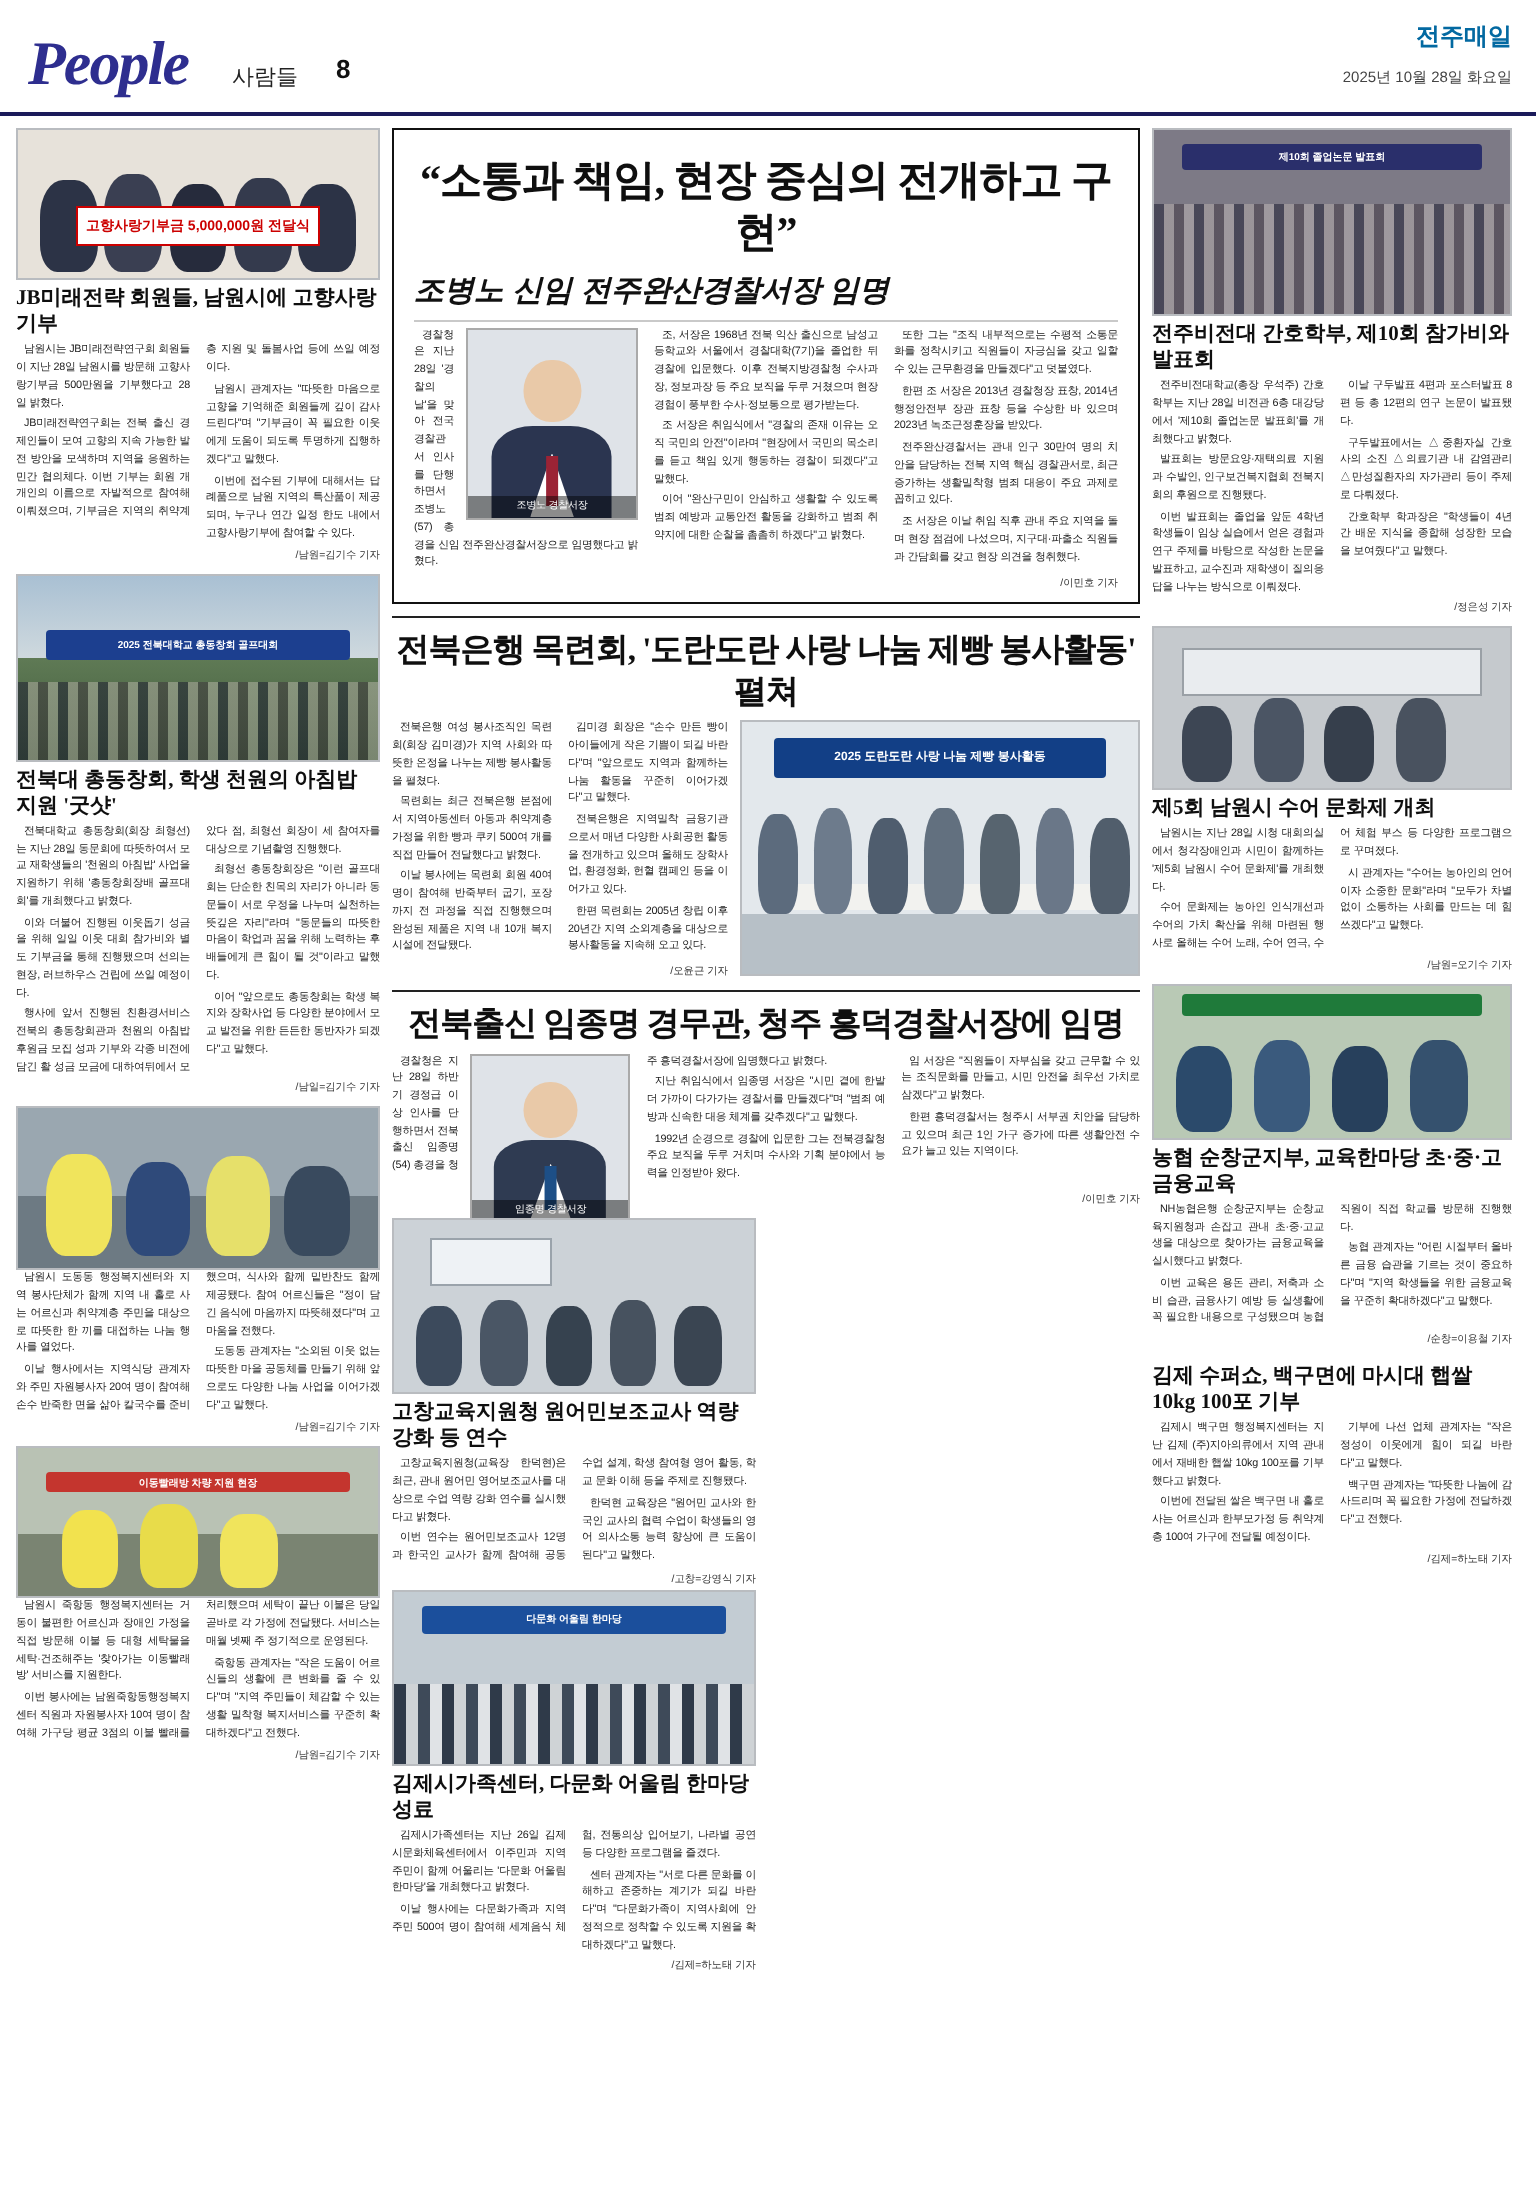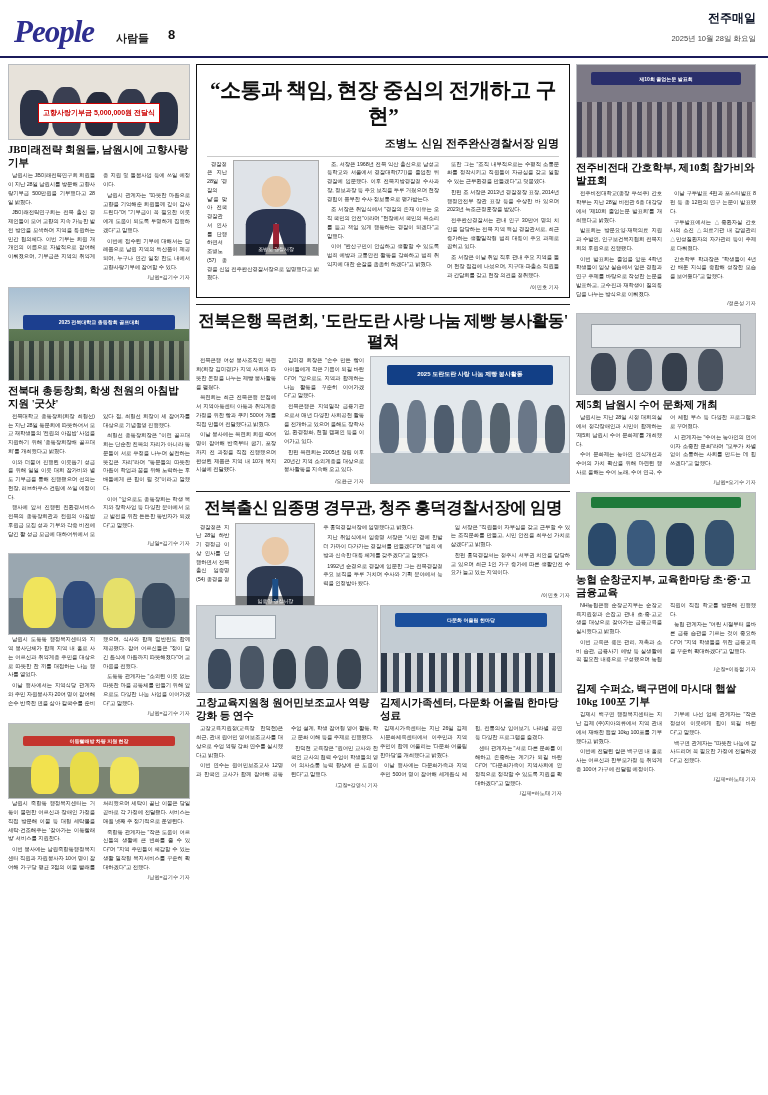--- a/index.html
+++ b/index.html
@@ -24,29 +24,29 @@
   }
   .mh-logo {
     position: absolute; left: 14px; top: 14px;
     font-family: "Liberation Serif", serif;
     font-size: 31px; font-weight: bold; font-style: italic;
     color: #2e2e8f;
     letter-spacing: -1px;
   }
   .mh-logo-sub {
     position: absolute; left: 116px; top: 31px;
-    font-size: 11px; font-weight: bold; color: #222;
+    font-size: 11px; font-weight: normal; color: #222;
   }
   .mh-page {
     position: absolute; left: 168px; top: 27px;
     font-size: 13px; font-weight: bold; color: #111;
   }
   .mh-right-title {
     position: absolute; right: 12px; top: 10px;
-    font-size: 12px; font-weight: bold; color: #0f172a; margin-left: 21px;
+    font-size: 12px; font-weight: bold; color: #0369a1; margin-left: 21px;
   }
   .mh-right-date {
     position: absolute; right: 12px; top: 34px;
     font-size: 7.5px; color: #444;
   }
 
   
   .content {
     padding: 6px 8px 0 8px;
     display: flex;
@@ -95,22 +95,22 @@
   .headline {
     font-family: "Liberation Serif", serif;
     font-weight: bold;
     color: #0f0f0f;
     line-height: 1.25;
   }
   .h-sm { font-size: 10.5px; margin: 3px 0 2px; }
   .h-lg { font-size: 21px; text-align: center; margin: 4px 0 6px; letter-spacing: -.5px;}
   .h-xl { font-size: 16.5px; text-align: center; margin: 3px 0 4px; letter-spacing: -.5px;}
   .subhead {
-    font-size: 11px; font-weight: bold; text-align: right;
-    color: #111; margin-bottom: 5px;
+    font-size: 15px; font-weight: bold; text-align: left;
+    color: #111; margin-bottom: 5px; font-style: italic;
   }
   .body {
     font-size: 5.4px;
     line-height: 1.62;
     color: #1a1a1a;
     text-align: justify;
     letter-spacing: -0.1px;
     column-gap: 8px;
   }
   .body p { margin: 0 0 2px; text-indent: 4px;}
@@ -323,21 +323,21 @@
           </div>
           <p>경찰청은 지난 28일 하반기 경정급 이상 인사를 단행하면서 전북 출신 임종명(54) 총경을 청주 흥덕경찰서장에 임명했다고 밝혔다.</p>
           <p>지난 취임식에서 임종명 서장은 "시민 곁에 한발 더 가까이 다가가는 경찰서를 만들겠다"며 "범죄 예방과 신속한 대응 체계를 갖추겠다"고 말했다.</p>
           <p>1992년 순경으로 경찰에 입문한 그는 전북경찰청 주요 보직을 두루 거치며 수사와 기획 분야에서 능력을 인정받아 왔다.</p>
           <p>임 서장은 "직원들이 자부심을 갖고 근무할 수 있는 조직문화를 만들고, 시민 안전을 최우선 가치로 삼겠다"고 밝혔다.</p>
           <p>한편 흥덕경찰서는 청주시 서부권 치안을 담당하고 있으며 최근 1인 가구 증가에 따른 생활안전 수요가 늘고 있는 지역이다.</p>
         </div>
         <div class="byline">/이민호 기자</div>
       </div>
 
-      <div style="display:flex;gap:2px;">
+      <div style="display:flex;gap:2px;flex-direction:column;">
         <div style="width:182px;">
           <div class="photo" style="height:88px;background:#b6bdc4;">
             <div class="sky" style="background:#ccd2d7;height:100%;"></div>
             <div style="position:absolute;left:10%;top:10%;width:34%;height:28%;background:#eef2f5;border:1px solid #9aa3ab;"></div>
             <div class="person" style="left:6%;bottom:4%;width:13%;height:46%;background:#3c4a5c;"></div>
             <div class="person" style="left:24%;bottom:4%;width:13%;height:50%;background:#4a5665;"></div>
             <div class="person" style="left:42%;bottom:4%;width:13%;height:46%;background:#36424f;"></div>
             <div class="person" style="left:60%;bottom:4%;width:13%;height:50%;background:#47525f;"></div>
             <div class="person" style="left:78%;bottom:4%;width:13%;height:46%;background:#3a4552;"></div>
           </div>

